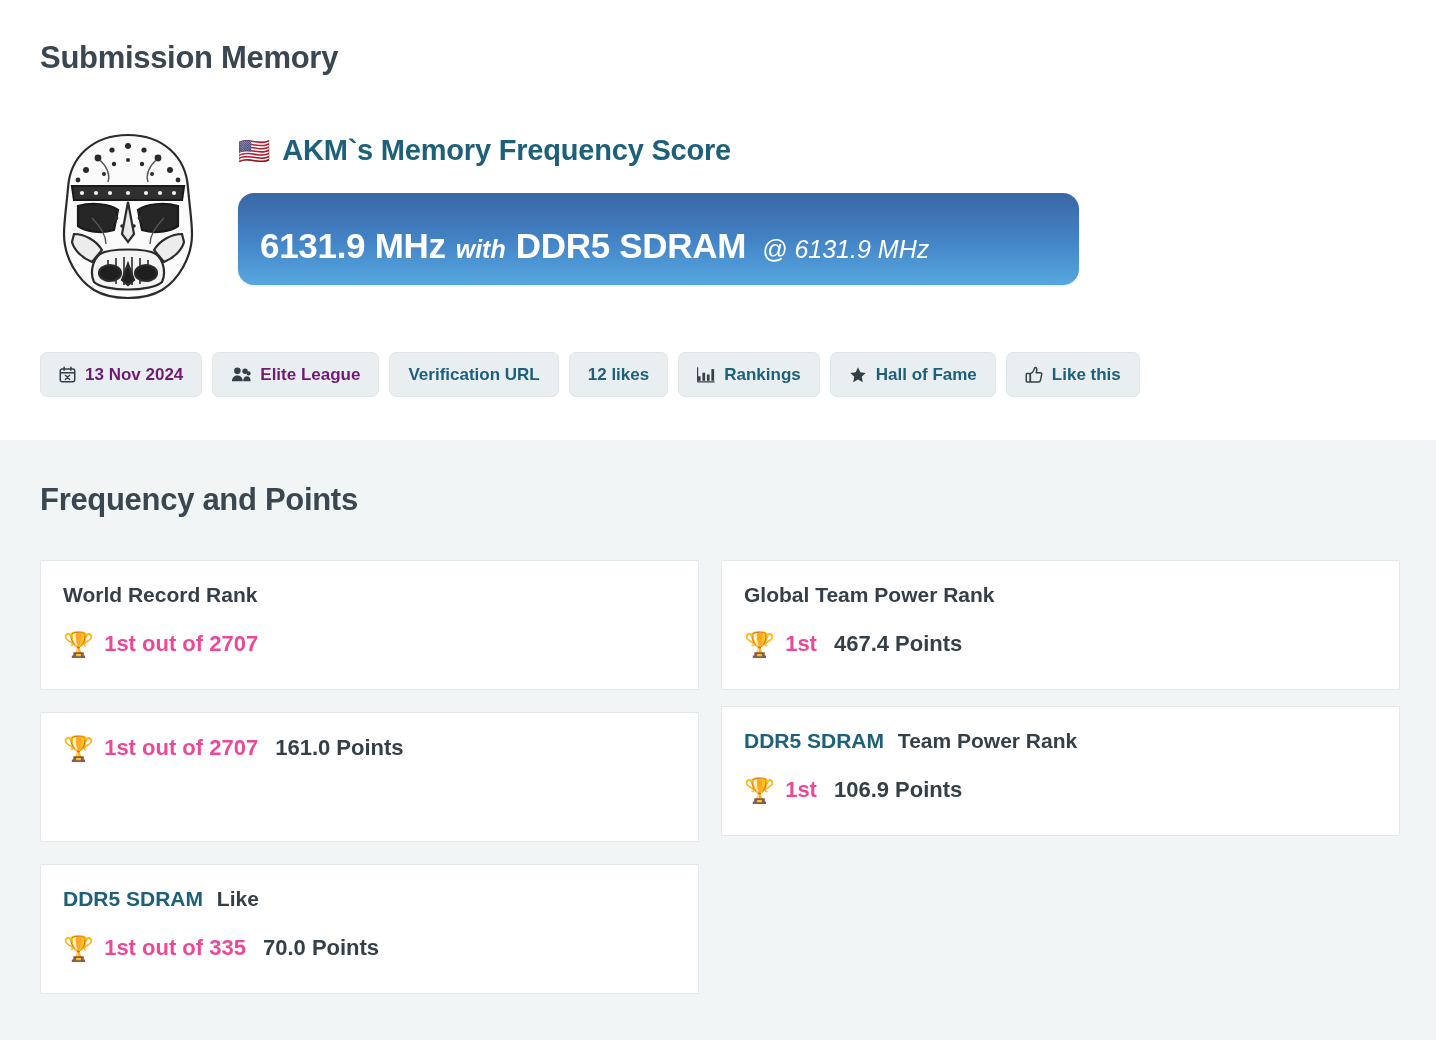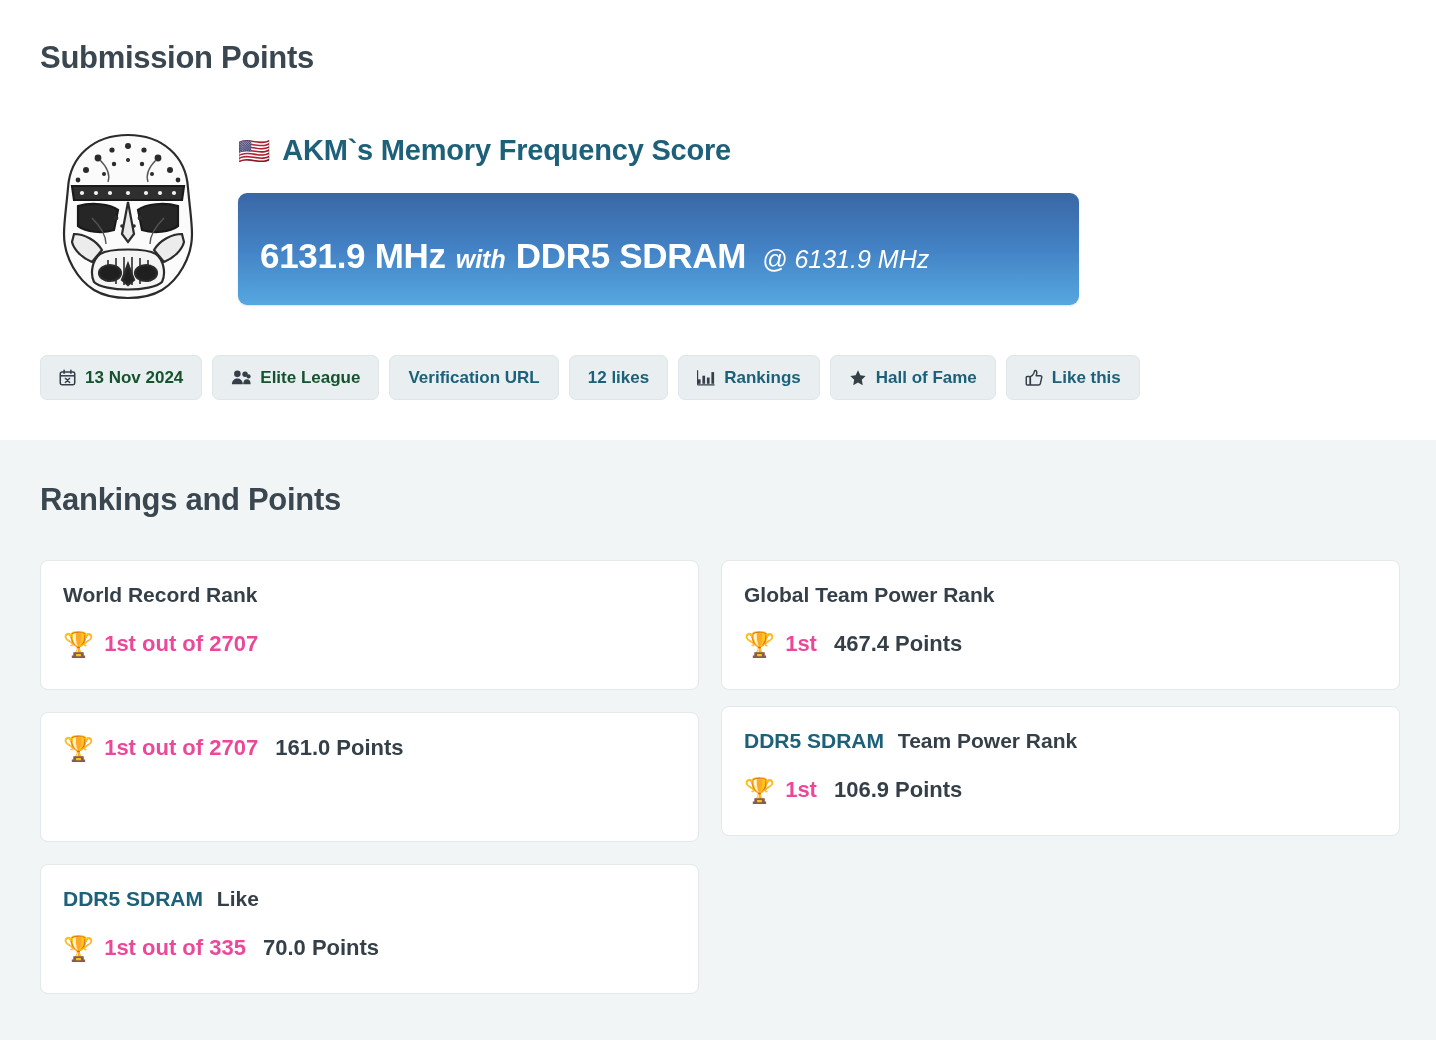--- a/index.html
+++ b/index.html
@@ -63,24 +63,24 @@
     line-height: 1;
     display: inline-block;
   }
   .score-heading-text { color: #1c6079; }
 
   
   .score-banner {
     display: inline-flex;
     align-items: center;
     background: linear-gradient(to bottom, #3a67a5 0%, #4281c4 48%, #56a7e0 100%);
-    border-radius: 9px;
+    border-radius: 16px;
     padding: 16px 8px 18px 22px;
     min-width: 841px;
-    height: 112px;
+    height: 92px;
     color: #ffffff;
     box-shadow: 0 1px 2px rgba(0,0,0,0.12);
   }
   .banner-line {
     display: flex;
     align-items: baseline;
     gap: 10px;
     white-space: nowrap;
   }
   .banner-score {
@@ -121,21 +121,21 @@
     border: 1px solid #dfe5e8;
     border-radius: 7px;
     padding: 0 18px;
     height: 45px;
     font-size: 17px;
     font-weight: bold;
     color: #1c6079;
     cursor: pointer;
     white-space: nowrap;
   }
-  .meta-btn.dark-label { color: #14532d; }
+  .meta-btn.dark-label { color: #701a75; }
   .meta-ico {
     display: inline-flex;
     align-items: center;
     color: #343f48;
     line-height: 0;
   }
   .meta-ico svg { display: block; }
 
   
   .rankings-section {
@@ -157,21 +157,21 @@
     column-gap: 22px;
     row-gap: 22px;
     align-items: start;
   }
   .col-left  { grid-column: 1; display: flex; flex-direction: column; gap: 22px; }
   .col-right { grid-column: 2; display: flex; flex-direction: column; gap: 16px; }
 
   .rank-card {
     background: #ffffff;
     border: 1px solid #e3e8ea;
-    border-radius: 8px;
+    border-radius: 1px;
     padding: 22px 22px 24px 22px;
     height: 130px;
   }
   .rank-card-title {
     font-size: 21px;
     font-weight: bold;
     color: #343f48;
     margin-bottom: 24px;
     white-space: nowrap;
   }
@@ -200,21 +200,21 @@
     margin-left: 17px;
   }
 </style>
 </head>
 <body>
 
 <div class="page">
 
   <div class="top-section">
 
-    <h1 class="page-title">Submission Points</h1>
+    <h1 class="page-title">Submission Memory</h1>
 
     <div class="submission-row">
 
       <div class="avatar-wrap">
         <svg class="avatar-svg" viewBox="0 0 160 172">
           <g fill="none" stroke="#2b2b2b" stroke-width="2.2">
 
             <path d="M80 5 C46 5 22 26 20 58 C18 80 16 92 16 104 C16 128 30 150 46 160 C56 166 66 168 80 168 C94 168 104 166 114 160 C130 150 144 128 144 104 C144 92 142 80 140 58 C138 26 114 5 80 5 Z" fill="#fbfbfb"></path>
 
             <path d="M24 56 L136 56 L134 70 L26 70 Z" fill="#2f2f2f" stroke="#1a1a1a"></path>
@@ -360,21 +360,21 @@
             <rect x="1.4" y="8.3" width="4.4" height="9.5" rx="1" fill="none" stroke="#343f48" stroke-width="1.6"></rect>
           </svg>
         </span>
         <span>Like this</span>
       </div>
 
     </div>
   </div>
 
   <div class="rankings-section">
-    <h2 class="rankings-title">Rankings and Points</h2>
+    <h2 class="rankings-title">Frequency and Points</h2>
 
     <div class="cards-grid">
 
       <div class="col-left">
 
         <div class="rank-card">
           <div class="rank-card-title">
             <span class="cat-rest" style="margin-left:0">World Record Rank</span>
           </div>
           <div class="rank-card-body">

